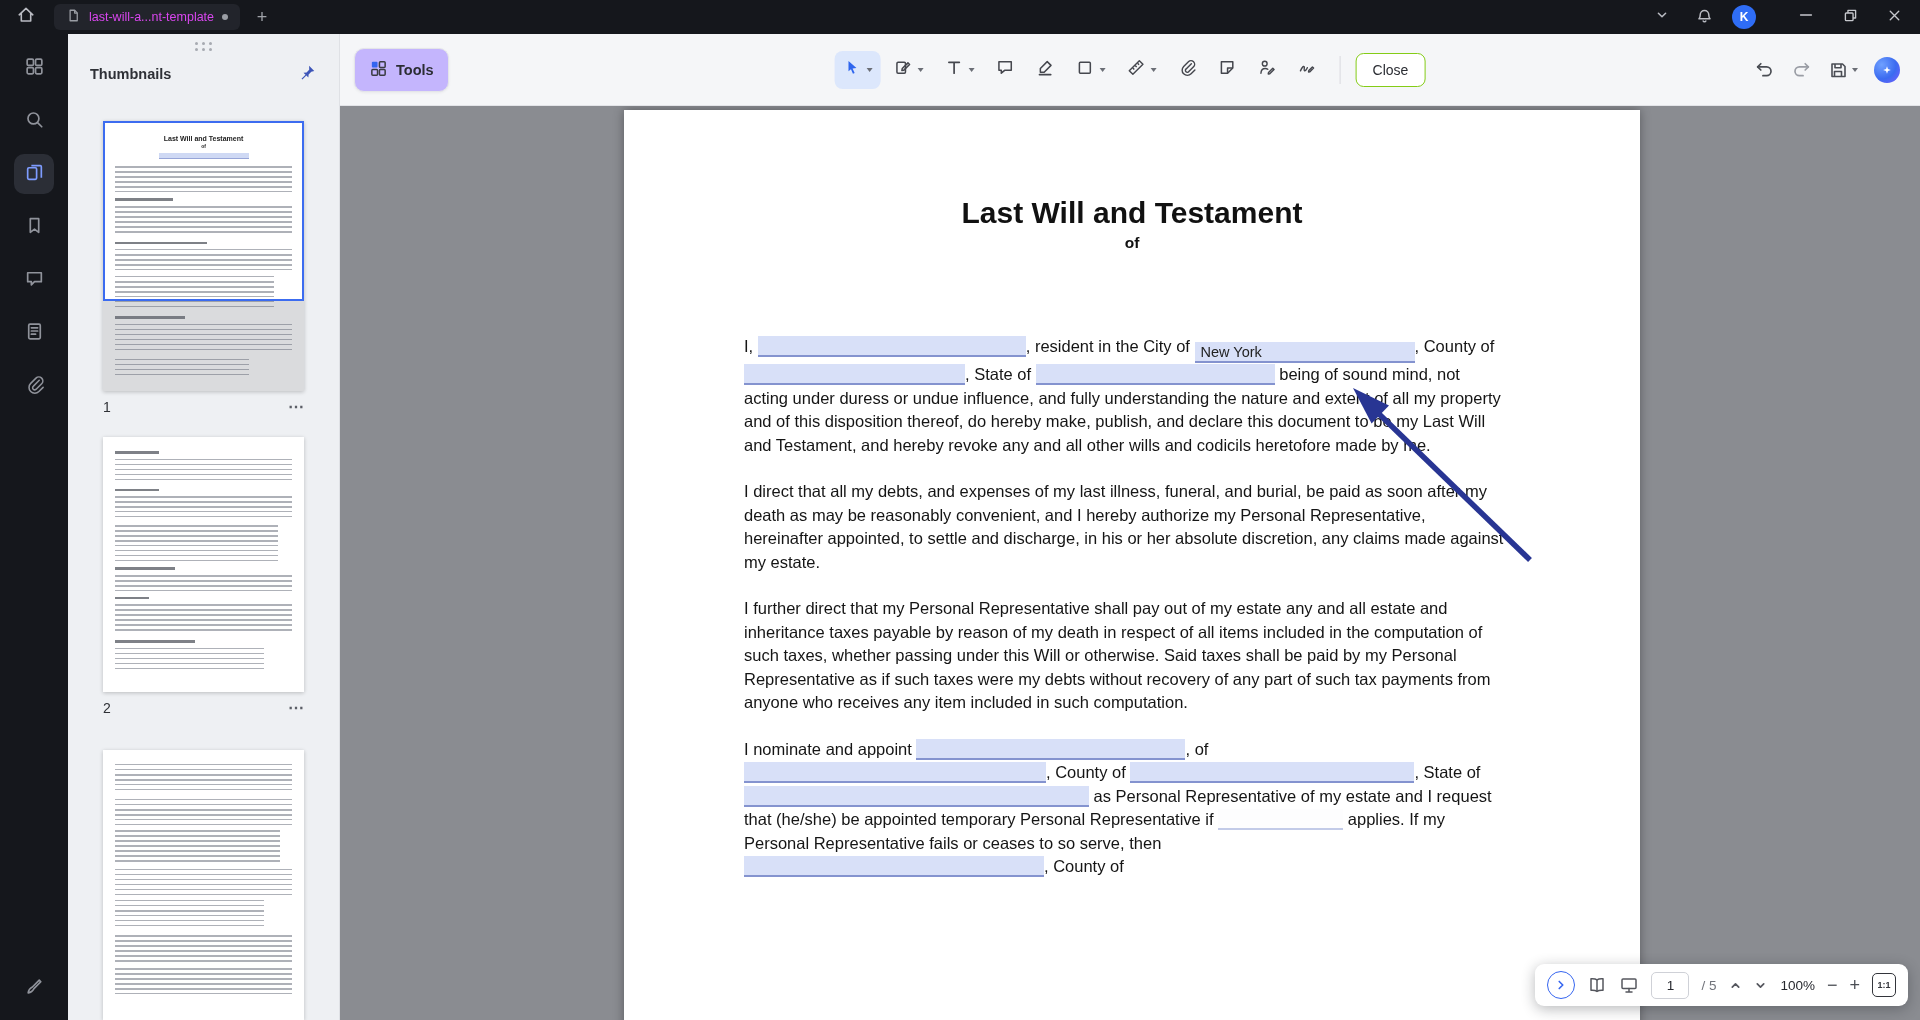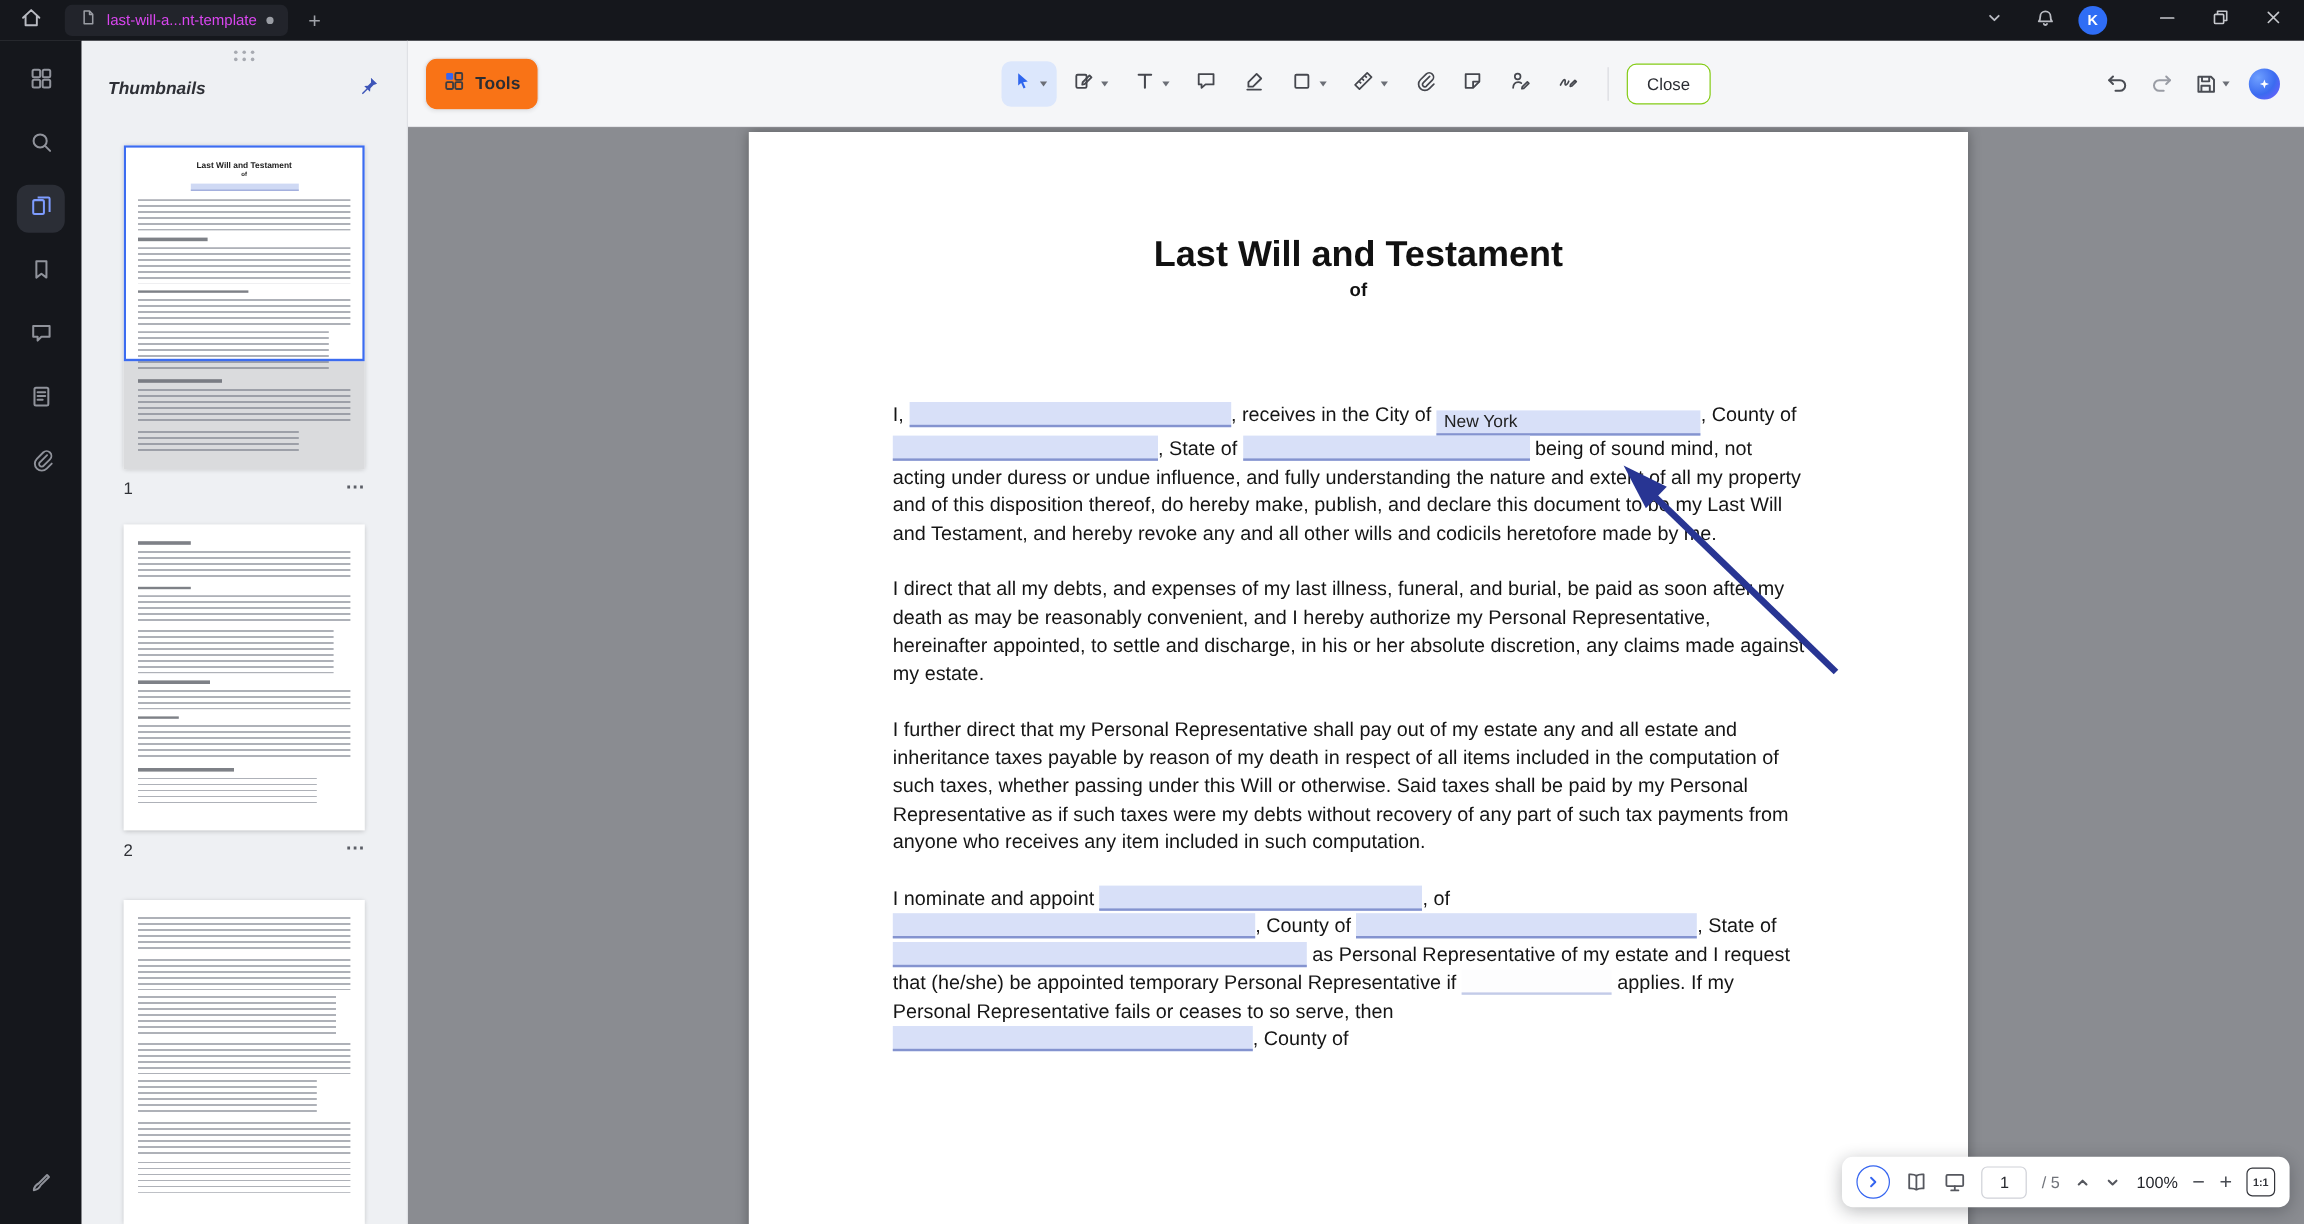--- a/index.html
+++ b/index.html
@@ -25,40 +25,40 @@
   .iconbar { width:68px; background:#15171c; display:flex; flex-direction:column; align-items:center; padding:14px 0 12px; gap:13px; flex:0 0 68px; }
   .rail-btn { width:40px; height:40px; display:flex; align-items:center; justify-content:center; border-radius:10px; }
   .rail-btn.active { background:#2b2e36; }
   .rail-spacer { flex:1; }
 
   
   .thumbs { width:272px; background:#eef0f3; border-right:1px solid #dfe1e5; flex:0 0 272px; overflow:hidden; display:flex; flex-direction:column; }
   .drag-dots { margin:8px auto 0; display:grid; grid-template-columns:repeat(3,4px); grid-gap:3px; }
   .drag-dots i { width:3px; height:3px; border-radius:50%; background:#a7aab1; }
   .thumbs-head { display:flex; justify-content:space-between; align-items:center; padding:0 22px; margin-top:12px; height:22px; }
-  .thumbs-title { font-size:14.5px; font-weight:bold; color:#2e3036;font-style:italic; }
+  .thumbs-title { font-size:14.5px; font-weight:bold; color:#2e3036; }
   .thumb { width:201px; margin:22px auto 0; background:#fff; box-shadow:0 1px 4px rgba(0,0,0,.22); position:relative; overflow:hidden; }
   .thumb.first { margin-top:36px; height:273px; }
   .thumb.second { height:257px; }
   .thumb.third { margin-top:34px; height:273px; }
   .vp-box { position:absolute; left:0; top:0; width:100%; height:180px; border:2px solid #3c6cf0; z-index:3; }
   .vp-dim { position:absolute; left:0; top:180px; right:0; bottom:0; background:rgba(108,112,120,.25); z-index:2; }
   .mini-title { font-size:7px; font-weight:bold; text-align:center; margin-top:14px; color:#222; }
   .mini-sub { font-size:5px; font-weight:bold; text-align:center; margin-top:1px; color:#222; }
   .mini-field { width:90px; height:6px; background:#cfd9f4; border-bottom:1px solid #97a5d8; margin:4px auto 0; }
   .tl { margin:5px 12px 0; background:repeating-linear-gradient(to bottom,#aeb1b8 0 1.5px,transparent 1.5px 5px); }
   .th { height:2.5px; background:#7e8187; margin:6px 12px 0; }
   .thumb-row { width:201px; margin:8px auto 0; display:flex; justify-content:space-between; align-items:center; }
   .thumb-num { font-size:14px; color:#2f3136; }
   .thumb-more { font-size:16px; font-weight:bold; color:#5b5e66; line-height:10px; }
 
   
   .main { flex:1; display:flex; flex-direction:column; min-width:0; }
   .toolbar { height:72px; background:#f5f6f8; border-bottom:1px solid #e3e4e8; display:flex; align-items:center; padding:0 14px; position:relative; flex:0 0 72px; }
-  .tools-btn { display:flex; align-items:center; gap:8px; height:44px; padding:0 14px; background:#f97316; border:1px solid #e4e5e9; border-radius:10px; box-shadow:0 1px 3px rgba(0,0,0,.06); font-size:14.5px; color:#2b2d33; font-weight:bold; }
+  .tools-btn { display:flex; align-items:center; gap:8px; height:44px; padding:0 14px; background:#c4b5fd; border:1px solid #e4e5e9; border-radius:10px; box-shadow:0 1px 3px rgba(0,0,0,.06); font-size:14.5px; color:#2b2d33; font-weight:bold; }
   .center-tools { position:absolute; left:50%; transform:translateX(-50%); display:flex; align-items:center; gap:5px; }
   .tbtn { display:flex; align-items:center; gap:5px; height:38px; padding:0 8px; border-radius:8px; }
   .tbtn.active { background:#dce7fc; }
   .caret { width:0; height:0; border-left:3.5px solid transparent; border-right:3.5px solid transparent; border-top:4.5px solid #6b6e76; }
   .tool-divider { width:1px; height:28px; background:#d9dadf; margin:0 10px; }
   .close-btn { height:34px; padding:0 16px; background:#fff; border:1px solid #84cc16; border-radius:8px; font-size:14px; color:#2b2d33; display:flex; align-items:center; }
   .right-tools { margin-left:auto; display:flex; align-items:center; gap:16px; padding-right:6px; }
   .ai-btn { width:26px; height:26px; border-radius:50%; background:radial-gradient(circle at 30% 30%, #6fa0ff, #3b6bf0 55%, #7a5cff); display:flex; align-items:center; justify-content:center; }
 
   
@@ -430,21 +430,21 @@
         </div>
       </div>
 
       <div class="canvas">
         <div class="page">
           <div class="doc-title">Last Will and Testament</div>
           <div class="doc-sub">of</div>
 
           <div class="docbody">
             <div class="para p1">
-              <span>I, </span><span class="ffield" style="width:268px;"></span><span>, receives in the City of </span><span class="ffield haslabel" style="width:220px;margin-top:20px;">New York</span><span>,</span>
+              <span>I, </span><span class="ffield" style="width:268px;"></span><span>, resident in the City of </span><span class="ffield haslabel" style="width:220px;margin-top:20px;">New York</span><span>,</span>
               <span>County of </span><span class="ffield" style="width:221px;"></span><span>, State of </span><span class="ffield" style="width:239px;"></span><span> being of sound mind, not acting under duress or undue influence, and fully understanding the nature and extent of all my property and of this disposition thereof, do hereby make, publish, and declare this document to be my Last Will and Testament, and hereby revoke any and all other wills and codicils heretofore made by me.</span>
             </div>
 
             <div class="para">I direct that all my debts, and expenses of my last illness, funeral, and burial, be paid as soon after my death as may be reasonably convenient, and I hereby authorize my Personal Representative, hereinafter appointed, to settle and discharge, in his or her absolute discretion, any claims made against my estate.</div>
             <div class="para">I further direct that my Personal Representative shall pay out of my estate any and all estate and inheritance taxes payable by reason of my death in respect of all items included in the computation of such taxes, whether passing under this Will or otherwise. Said taxes shall be paid by my Personal Representative as if such taxes were my debts without recovery of any part of such tax payments from anyone who receives any item included in such computation.</div>
 
             <div class="para">
               <span>I nominate and appoint </span><span class="ffield" style="width:269px;"></span><span>, of </span><span class="ffield" style="width:302px;"></span><span>, County of </span><span class="ffield" style="width:284px;"></span><span>, State of </span><span class="ffield" style="width:345px;"></span><span> as Personal Representative of my estate and I request that (he/she) be appointed temporary Personal Representative if </span><span class="ffield white" style="width:125px;"></span><span> applies. If my Personal Representative fails or ceases to so serve, then</span>
             </div>
             <div>

